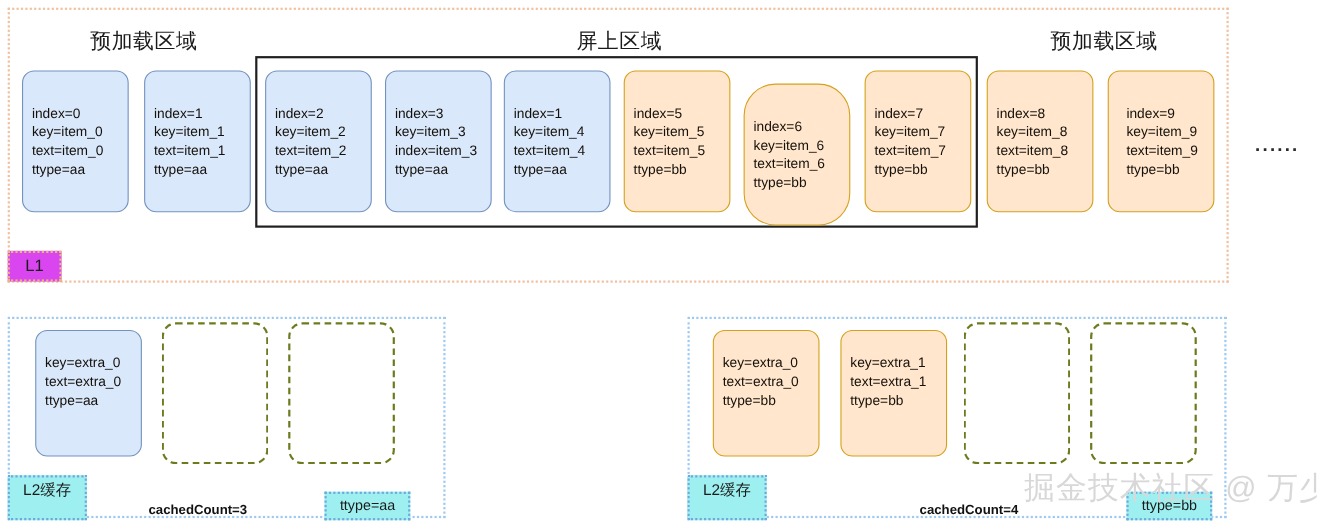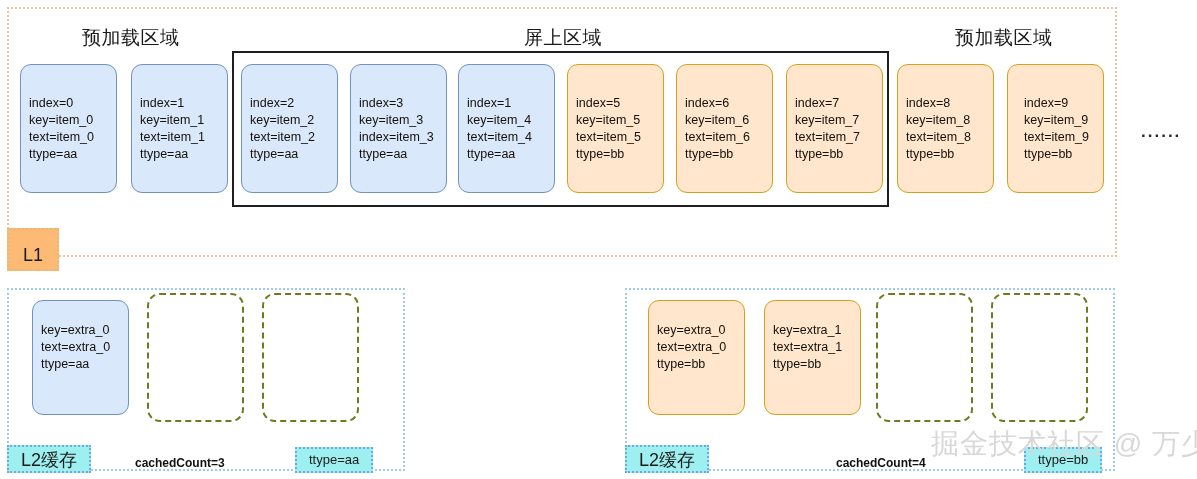--- a/index.html
+++ b/index.html
@@ -22,24 +22,24 @@
   .region-title {
     position: absolute;
     font-size: 19px;
     color: #1a1a1a;
     white-space: nowrap;
     letter-spacing: 0.5px;
   }
   .l1-badge {
     position: absolute;
     left: 7px; top: 228px;
-    padding: 16px 14px 5px 14px;
-    background: #fdba74;
+    padding: 4px 14px 5px 14px;
+    background: #d946ef;
     border: 2px dotted #e8b87a;
-    font-size: 18px;
+    font-size: 15px;
     color: #1a1a1a;
     line-height: 1;
   }
 
   
   .onscreen-rect {
     position: absolute;
     left: 232px; top: 51px;
     width: 657px; height: 156px;
     border: 2px solid #1f1f1f;
@@ -85,24 +85,24 @@
     top: 288px; height: 183px;
     border: 2px dotted #9ec9f0;
     background: #ffffff;
   }
   .l2-left  { left: 7px;   width: 398px; }
   .l2-right { left: 625px; width: 490px; }
 
   .l2-badge {
     position: absolute;
     bottom: 6px;
-    padding: 4px 12px 2px 12px;
+    padding: 4px 12px 19px 12px;
     background: #9ef0f0;
     border: 2px dotted #6fa8dc;
-    font-size: 18px;
+    font-size: 14px;
     color: #1a1a1a;
     line-height: 1;
     white-space: nowrap;
   }
   .ttype-badge {
     position: absolute;
     bottom: 6px;
     padding: 4px 12px 5px 12px;
     background: #9ef0f0;
     border: 2px dotted #6fa8dc;
@@ -201,21 +201,21 @@
 
   <div class="card orange" style="left:567px; top:64px;">
     <div class="lines">
       <span>index=5</span>
       <span>key=item_5</span>
       <span>text=item_5</span>
       <span>ttype=bb</span>
     </div>
   </div>
 
-  <div class="card orange" style="left:676px; top:64px;">
+  <div class="card orange" style="left:676px; top:76px;border-radius:29px;">
     <div class="lines">
       <span>index=6</span>
       <span>key=item_6</span>
       <span>text=item_6</span>
       <span>ttype=bb</span>
     </div>
   </div>
 
   <div class="card orange" style="left:786px; top:64px;">
     <div class="lines">

